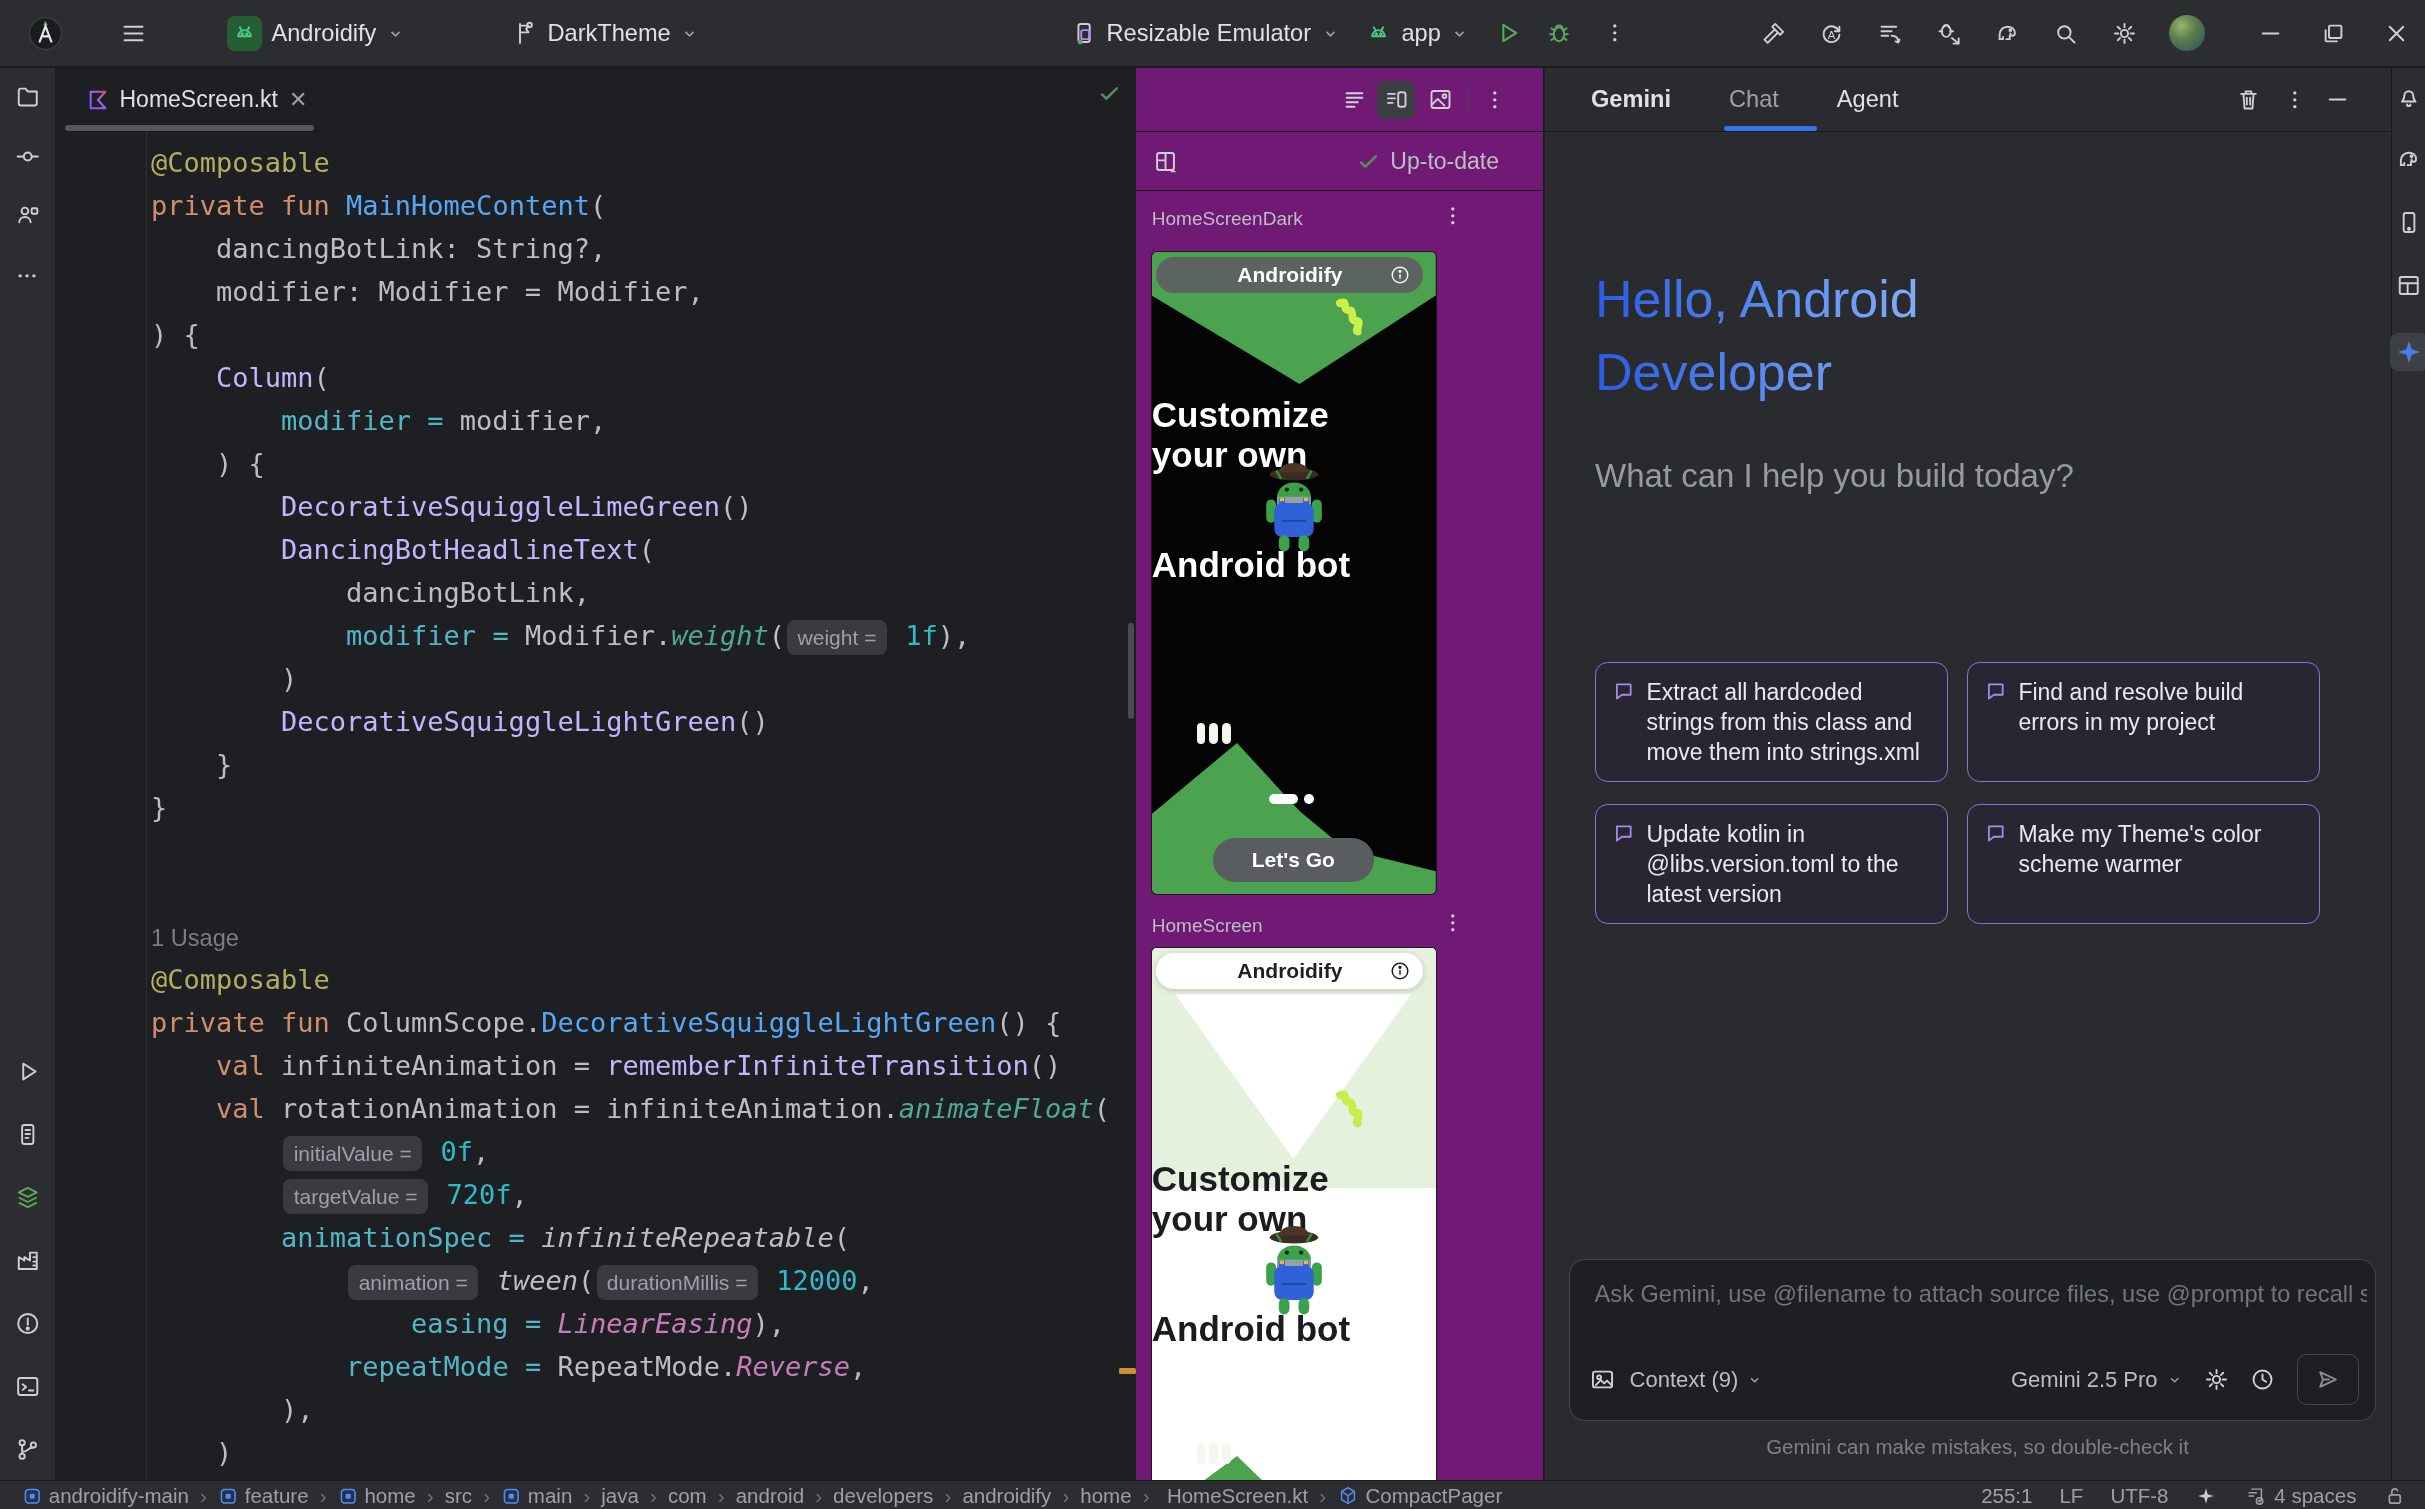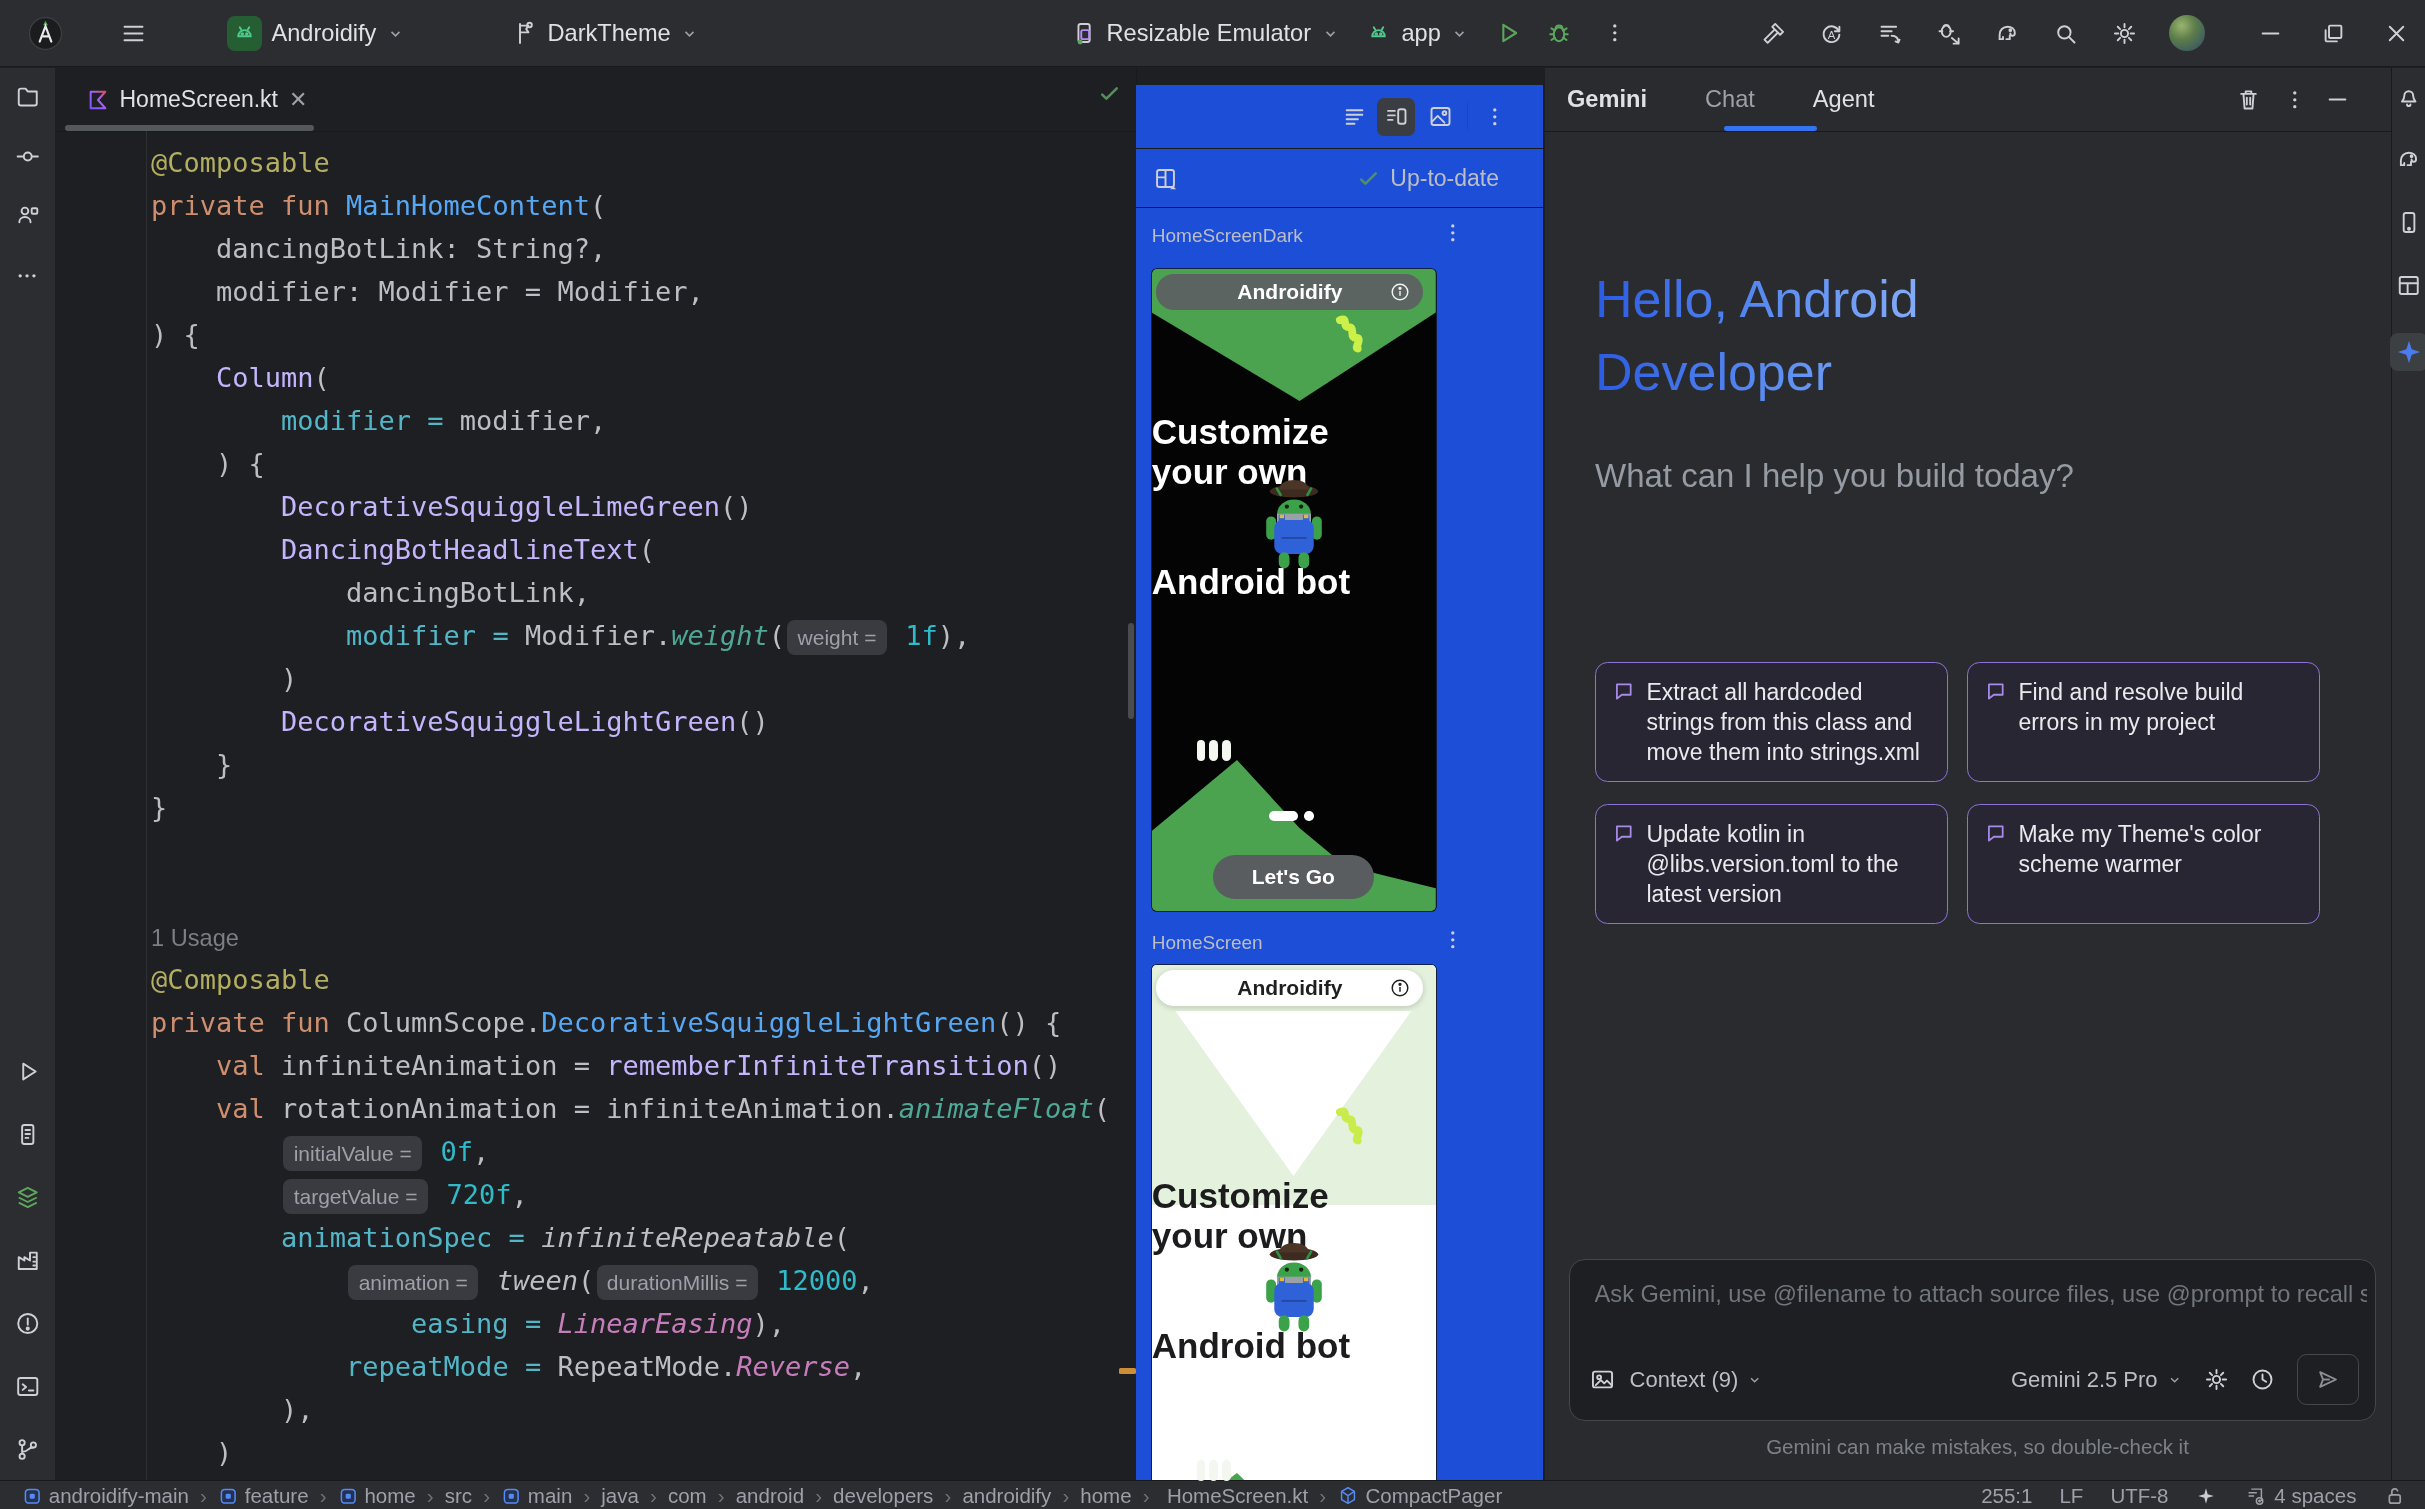--- a/index.html
+++ b/index.html
@@ -29,21 +29,21 @@
   .tok-p{color:#BCBEC4}.tok-ann{color:#B3AE60}.tok-kw{color:#CF8E6D}.tok-fn{color:#56A8F5}
   .tok-comp{color:#c4b5fd}.tok-named{color:#53B6C8}.tok-num{color:#2FBBC9}
   .tok-ext{color:#4FA896;font-style:italic}.tok-itp{color:#BCBEC4;font-style:italic}
   .tok-const{color:#C77DBB;font-style:italic}
   .tok-hint{color:#7A7E85;font-family:"Liberation Sans",sans-serif;font-size:23.6px;}
   .chip{display:inline-block;background:#393B40;color:#9DA0A8;font-family:"Liberation Sans",sans-serif;font-size:21px;line-height:1;padding:7px 10.2px;border-radius:7.9px;vertical-align:middle;margin:0 2.4px;}
   #insp-check{position:absolute;right:14px;top:12.6px;}
   #vscroll{position:absolute;right:1.6px;top:555px;width:6.3px;height:96px;background:#4A4C50;border-radius:3.2px;}
   #dirtymark{position:absolute;right:0px;top:1300px;width:17.3px;height:6.3px;background:#CE8E36;border-radius:1.6px;}
   
-  #preview{position:absolute;left:1136px;top:85px;width:407px;height:1412px;background:#1d4ed8;border-right:1.6px solid #191A1C;overflow:hidden;}
+  #preview{position:absolute;left:1136px;top:68px;width:407px;height:1412px;background:#701a75;border-right:1.6px solid #191A1C;overflow:hidden;}
   #pv-toggles{position:absolute;left:0;top:0;width:100%;height:63px;border-bottom:1.6px solid #191A1C;}
   .pv-tgl{position:absolute;top:12.6px;width:38px;height:38px;display:flex;align-items:center;justify-content:center;border-radius:7px;}
   .pv-tgl.sel{background:#3A3D41;}
   #pv-toolbar{position:absolute;left:0;top:65px;width:100%;height:57px;border-bottom:1.6px solid #191A1C;display:flex;align-items:center;}
   #pv-status{position:absolute;right:44px;top:65px;height:57px;display:flex;align-items:center;gap:9.5px;font-size:23px;color:#BCBEC4;}
   .pv-label{position:absolute;left:15.8px;font-size:19px;color:#BCBEC4;}
   .pv-kebab{position:absolute;left:301px;width:31.5px;height:31.5px;display:flex;align-items:center;justify-content:center;}
   
   .phone{position:absolute;left:15.8px;width:284px;height:642px;border-radius:4.7px;overflow:hidden;box-shadow:0 0 0 0.8px #101113;}
   .phone.dark{background:#040404;}
@@ -61,21 +61,21 @@
   .ph-bot{position:absolute;left:50%;transform:translateX(-50%);z-index:3;}
   .ph-dots{position:absolute;left:45px;display:flex;gap:3.9px;z-index:2;}
   .ph-dots i{display:block;width:8.7px;height:21px;border-radius:4.7px;background:#F3F7F0;}
   .ph-mountain{position:absolute;left:0;bottom:0;width:100%;height:151px;background:#4BA24F;clip-path:polygon(0 47%,30% 0,52% 45%,68% 70%,100% 85%,100% 100%,0 100%);}
   .ph-pager{position:absolute;left:117px;top:542px;display:flex;align-items:center;gap:6.3px;z-index:2;}
   .ph-pager .bar{display:block;width:29px;height:10.2px;border-radius:5.5px;background:#fff;}
   .ph-pager .dot{display:block;width:9.5px;height:9.5px;border-radius:50%;background:#fff;}
   .ph-cta{position:absolute;left:61px;top:586px;width:161px;height:44px;border-radius:22px;background:#595D60;color:#fff;font-size:21px;font-weight:bold;text-align:center;line-height:44px;z-index:4;}
   
   #gemini{position:absolute;left:1545px;top:68px;width:847px;height:1412px;background:#292B2F;}
-  #gm-header{position:absolute;left:0;top:0;width:100%;height:63px;border-bottom:1.6px solid #191A1C;display:flex;align-items:center;font-size:23.6px;}
+  #gm-header{position:absolute;left:0;top:0;width:100%;height:63px;border-bottom:1.6px solid #191A1C;display:flex;align-items:center;font-size:23.6px;padding-left:24px;}
   #gm-title{margin-left:22px;font-weight:bold;color:#DFE1E5;}
   .gm-tab{margin-left:58px;color:#9DA0A8;}
   .gm-tab.active{color:#DFE1E5;}
   #gm-underline{position:absolute;left:179px;top:58px;width:93px;height:4.7px;border-radius:2.4px;background:#3574F0;}
   .gm-hicons{position:absolute;top:0;height:63px;display:flex;align-items:center;}
   #gm-hero{position:absolute;left:50px;top:195px;font-size:52px;line-height:73px;font-weight:500;background:linear-gradient(90deg,#2B5BE3 0%,#5B8DF2 55%,#83ACF7 100%);-webkit-background-clip:text;background-clip:text;color:transparent;}
   #gm-sub{position:absolute;left:50px;top:389px;font-size:33px;color:#969BA3;}
   #cards{position:absolute;left:50px;top:594px;width:757px;display:flex;flex-wrap:wrap;gap:22px 19px;}
   .card{box-sizing:border-box;width:353px;min-height:99px;border:1.6px solid #8E72D4;border-radius:12.6px;background:#292633;padding:14px 15.8px;display:flex;gap:11px;align-items:flex-start;color:#E8EAED;font-size:23px;line-height:30px;text-align:left;font-family:"Liberation Sans",sans-serif;}
   .card-ic{flex:0 0 auto;margin-top:3.2px;}

